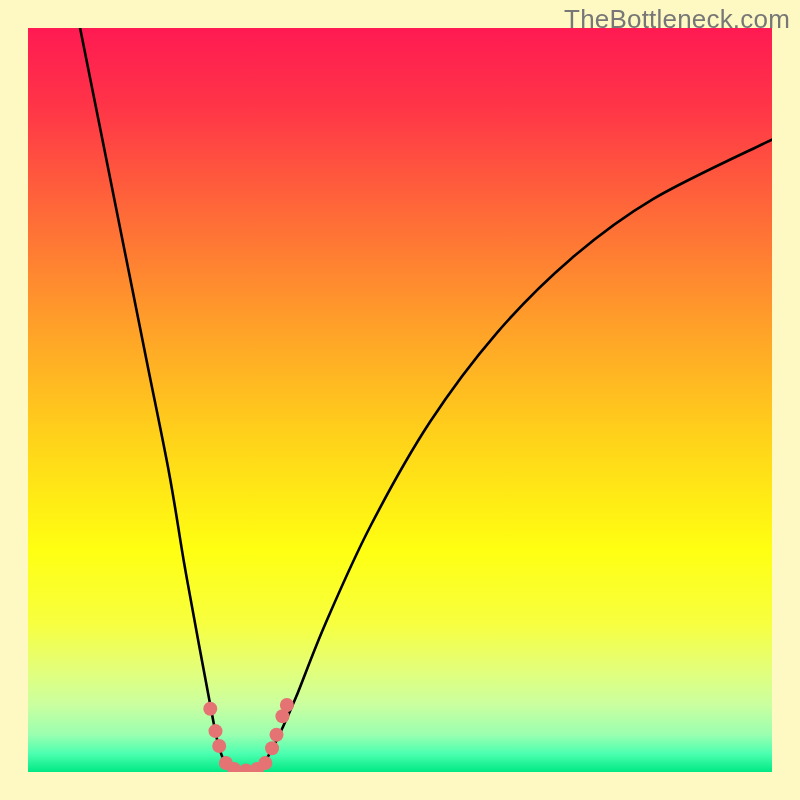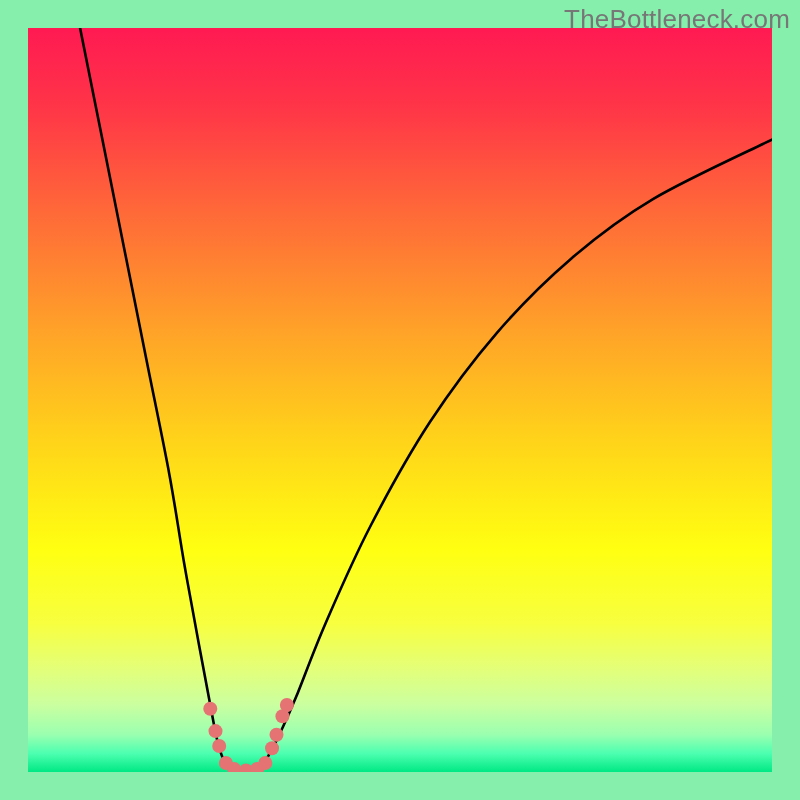--- a/index.html
+++ b/index.html
@@ -8,21 +8,21 @@
     width: 800px;
     height: 800px;
     overflow: hidden;
     background: #000;
     font-family: Arial, Helvetica, sans-serif;
   }
   .frame {
     position: relative;
     width: 800px;
     height: 800px;
-    background: #86efac;
+    background: #fef9c3;
   }
   .watermark {
     position: absolute;
     top: 4px;
     right: 10px;
     color: #777;
     font-size: 26px;
     font-weight: 400;
     letter-spacing: 0.2px;
     z-index: 10;

